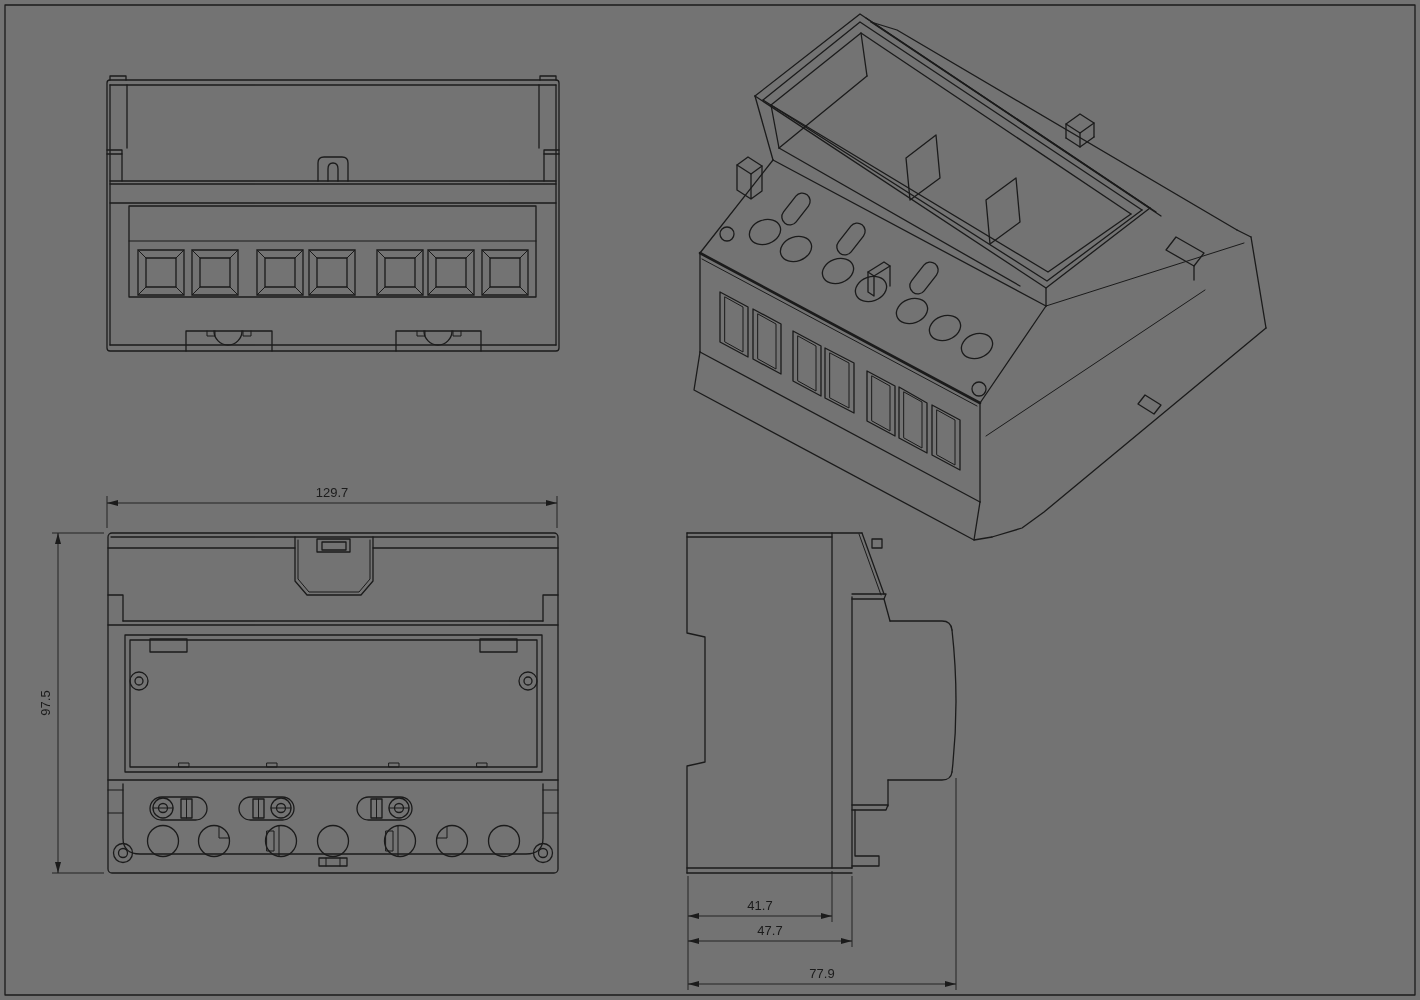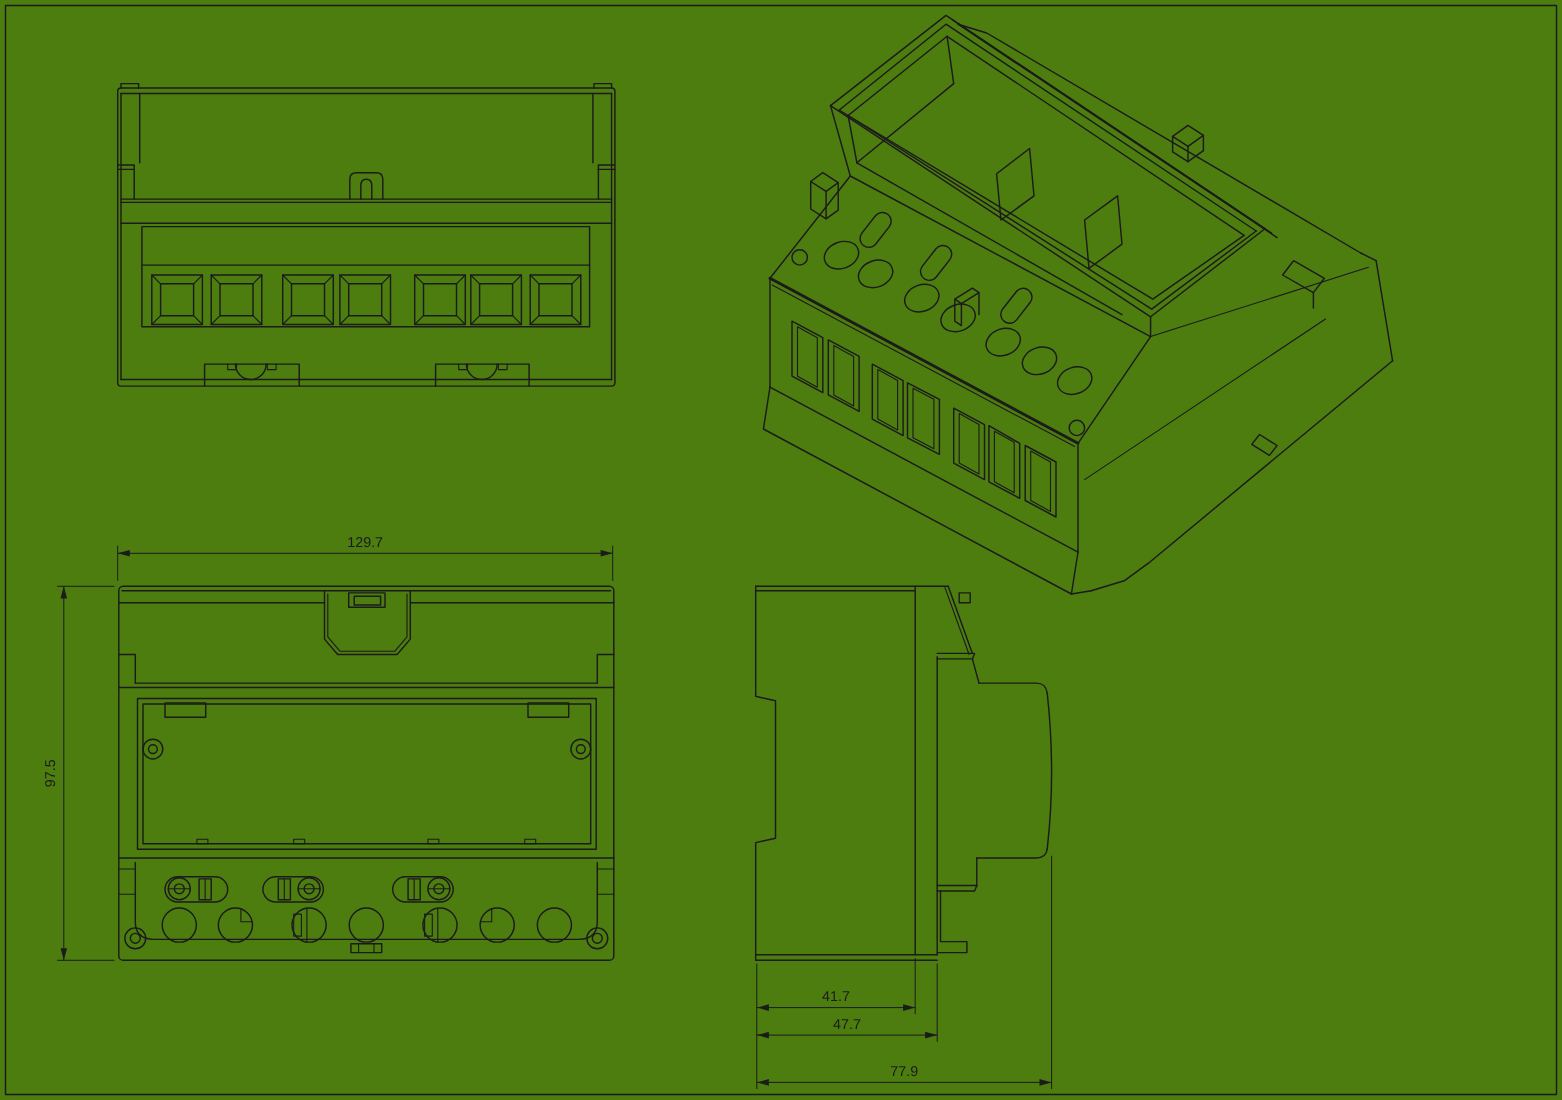--- a/index.html
+++ b/index.html
@@ -1,16 +1,16 @@
 <!DOCTYPE html>
 <html><head>
 <meta charset="utf-8">
 <style>
   html,body{margin:0;padding:0;background:#ffffff;}
-  .page{position:relative;width:1420px;height:1000px;background:#4d7c0f;overflow:hidden;
+  .page{position:relative;width:1420px;height:1000px;background:#737373;overflow:hidden;
         font-family:"Liberation Sans", sans-serif;}
   svg{display:block;}
   .ln{fill:none;stroke:#1b1b1b;stroke-width:1.3;stroke-linejoin:round;stroke-linecap:round;}
   .thk{fill:none;stroke:#1b1b1b;stroke-width:2.6;stroke-linejoin:round;stroke-linecap:round;}
   .thin{fill:none;stroke:#1b1b1b;stroke-width:1;stroke-linejoin:round;stroke-linecap:round;}
   .dim{fill:none;stroke:#1b1b1b;stroke-width:0.9;}
   .arr{fill:#1b1b1b;stroke:none;}
   .dtx{fill:#1b1b1b;font-size:13px;font-family:"Liberation Sans",sans-serif;}
 </style>
 </head>

